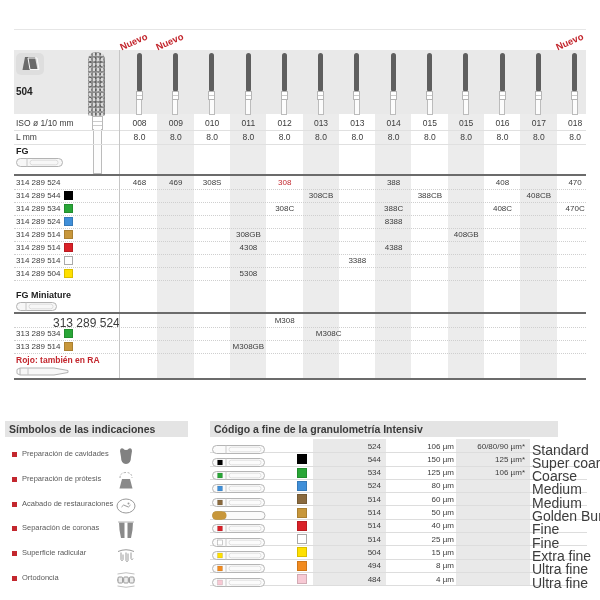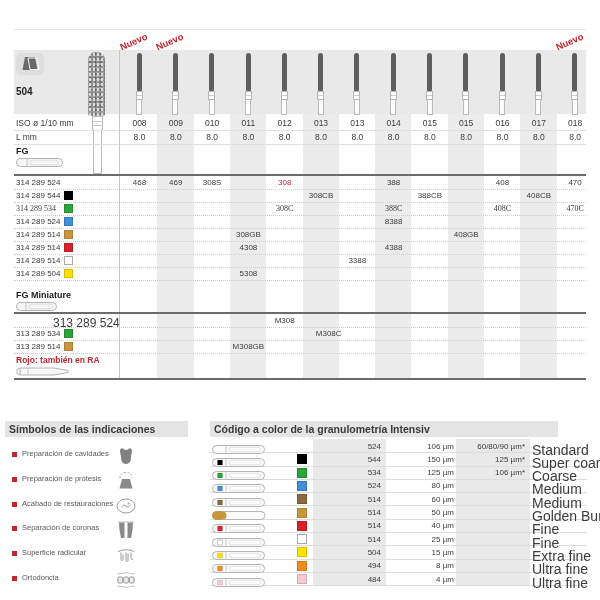--- a/index.html
+++ b/index.html
@@ -164,21 +164,21 @@
           <div class="cell" style="left: 470px; font-size: 8px;">408</div>
           <div class="cell" style="left: 542.6px; font-size: 8px;">470</div>
         </div>
         <div class="trow dotsep" style="top: 161px; height: 13px;">
           <div class="rlabel" style="font-size: 8px;">314 289 544</div>
           <div class="csq" style="background: rgb(0, 0, 0); border: 1px solid rgba(0, 0, 0, 0.15);"></div>
           <div class="cell" style="left: 288.5px; font-size: 8px;">308CB</div>
           <div class="cell" style="left: 397.4px; font-size: 8px;">388CB</div>
           <div class="cell" style="left: 506.3px; font-size: 8px;">408CB</div>
         </div>
-        <div class="trow dotsep" style="top: 174px; height: 13px; font-family: Liberation Serif, serif;">
+        <div class="trow dotsep" style="top: 174px; height: 13px;">
           <div class="rlabel" style="font-size: 8px;">314 289 534</div>
           <div class="csq" style="background: rgb(41, 166, 55); border: 1px solid rgba(0, 0, 0, 0.15);"></div>
           <div class="cell" style="left: 252.2px; font-size: 8px;">308C</div>
           <div class="cell" style="left: 361.1px; font-size: 8px;">388C</div>
           <div class="cell" style="left: 470px; font-size: 8px;">408C</div>
           <div class="cell" style="left: 542.6px; font-size: 8px;">470C</div>
         </div>
         <div class="trow dotsep" style="top: 187px; height: 13px;">
           <div class="rlabel" style="font-size: 8px;">314 289 524</div>
           <div class="csq" style="background: rgb(63, 143, 217); border: 1px solid rgba(0, 0, 0, 0.15);"></div>
@@ -300,21 +300,21 @@
               <rect x="3" y="8" width="4.6" height="6" rx="1" fill="#ededed" stroke="#9a9a9a"></rect>
               <rect x="8.7" y="8" width="4.6" height="6" rx="1" fill="#ededed" stroke="#9a9a9a"></rect>
               <rect x="14.4" y="8" width="4.6" height="6" rx="1" fill="#ededed" stroke="#9a9a9a"></rect>
             </svg></div>
         </div>
       </div>
   </div>
 
   <div id="grit">
     <div class="titleBar" style="width:348px;">
-      <span>Código a color de la granulometría Intensiv</span>
+      <span>Código a fine de la granulometría Intensiv</span>
     </div>
     <div class="gritStripe" style="left:103px;width:73px;"></div>
     <div class="gritStripe" style="left:246px;width:74px;"></div>
     <div id="gritRows">
         <div class="gritRow" style="top: 21px;">
           <div class="pill"><svg width="54" height="11" viewBox="0 0 54 11">
               <rect x="0.5" y="1.5" width="52" height="8" rx="4" fill="#fbfbfb" stroke="#b5b5b5"></rect>
               <line x1="14" y1="1.5" x2="14" y2="9.5" stroke="#c9c9c9"></line>
               <rect x="17" y="3.2" width="32" height="4.6" rx="2.3" fill="none" stroke="#e0e0e0"></rect>
             </svg></div>

